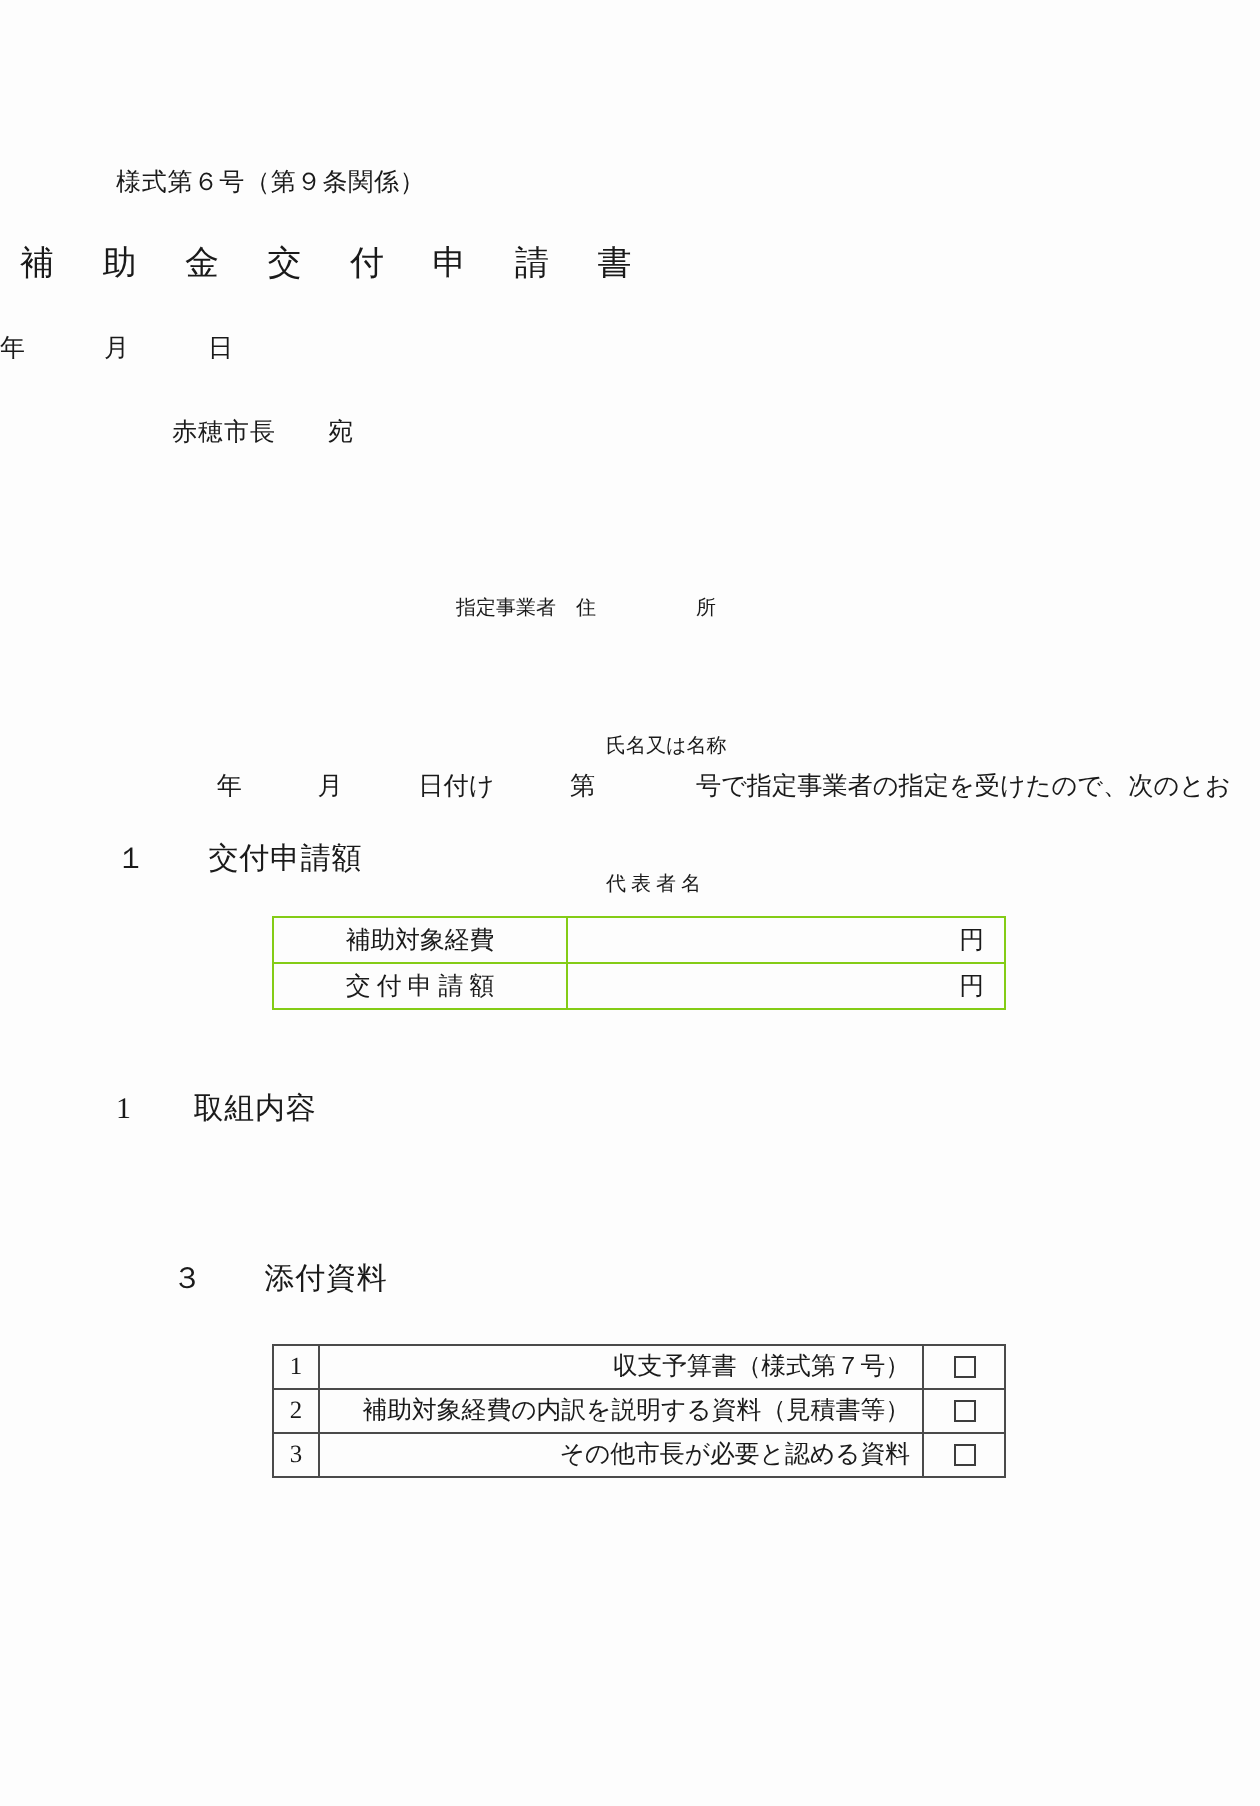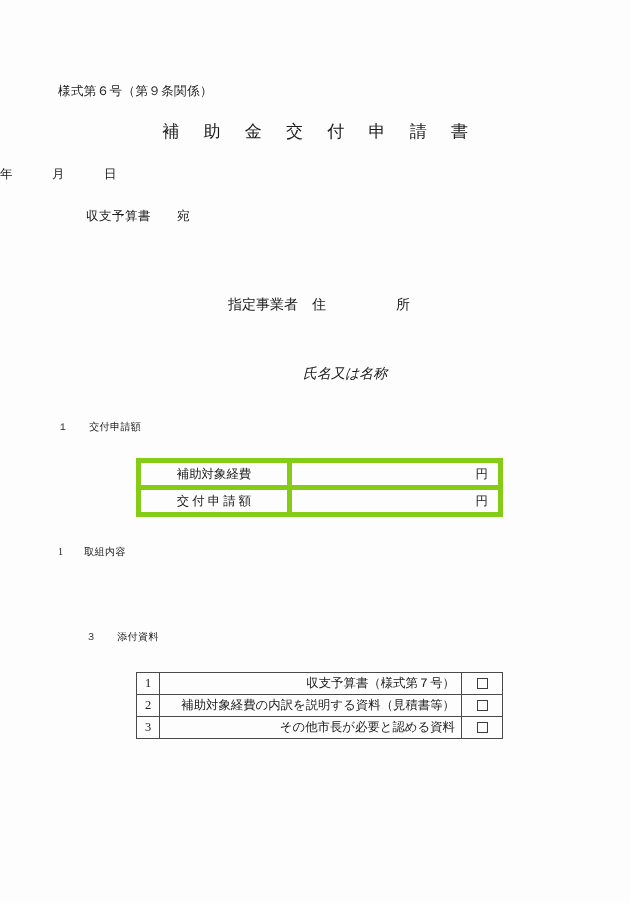--- a/index.html
+++ b/index.html
@@ -27,21 +27,20 @@
   .form-no {
     left: 58px;
     top: 83px;
     font-size: 12.5px;
     letter-spacing: 0.4px;
   }
   .doc-title {
     left: 0;
     right: 0;
     top: 120px;
-    text-align: center;
     font-size: 17px;
     letter-spacing: 10px;
     text-indent: 10px;
     font-weight: 500;
     white-space: pre;
   }
   .date-line {
     left: 0;
     right: 72px;
     top: 166px;
@@ -50,58 +49,58 @@
   }
   .addressee {
     left: 86px;
     top: 208px;
     font-size: 12.5px;
     letter-spacing: 0.5px;
   }
   .applicant-block {
     left: 228px;
     top: 247px;
-    font-size: 14px;
+    font-size: 10px;
     line-height: 23px;
   }
   .applicant-block .row { white-space: pre; }
-  .applicant-block .indent { padding-left: 75px; font-style: italic; }
+  .applicant-block .indent { padding-left: 75px; }
 
   
   .body-para {
     left: 58px;
     top: 328px;
     width: 518px;
     font-size: 12.6px;
     line-height: 26px;
     text-align: justify;
   }
   .body-para .l { display: block; white-space: pre; }
 
   
   .section {
-    font-size: 10px;
+    font-size: 15px;
     letter-spacing: 0.4px;
     white-space: pre;
   }
   .sec1 { left: 58px; top: 420px; }
   .sec2 { left: 58px; top: 545px; }
   .sec3 { left: 58px; top: 630px; margin-left: 28px; }
 
   
   .amount-table {
     position: absolute;
     left: 136px;
     top: 458px;
     width: 367px;
     border-collapse: collapse;
     font-size: 12.4px;
   }
   .amount-table td {
-    border: 5px solid #84cc16;
+    border: 1px solid #84cc16;
     height: 22px;
     padding: 0 20px;
     line-height: 22px;
   }
   .amount-table td.label {
     width: 106px;
     text-align: center;
     white-space: pre;
   }
   .amount-table td.value {
@@ -153,28 +152,30 @@
 <body>
 
 <div class="page">
 
   <div class="abs form-no">様式第６号（第９条関係）</div>
 
   <div class="abs doc-title">補 助 金 交 付 申 請 書</div>
 
   <div class="abs date-line">年　　　月　　　日</div>
 
-  <div class="abs addressee">収支予算書　　宛</div>
+  <div class="abs addressee">赤穂市長　　宛</div>
 
   <div class="abs applicant-block">
     <div class="row"><span>指定事業者</span>　<span>住　　　　　所</span></div>
     <div class="row indent">氏名又は名称</div>
+    <div class="row indent">代 表 者 名</div>
   </div>
 
   <div class="abs body-para">
+    <span class="l">　　　　年　　　月　　　日付け　　　第　　　　号で指定事業者の指定を受けたので、次のとお</span>
   </div>
 
   <div class="abs section sec1">１　　交付申請額</div>
 
   <table class="amount-table">
     <tbody>
       <tr>
         <td class="label">補助対象経費</td>
         <td class="value"><span>円</span></td>
       </tr>

